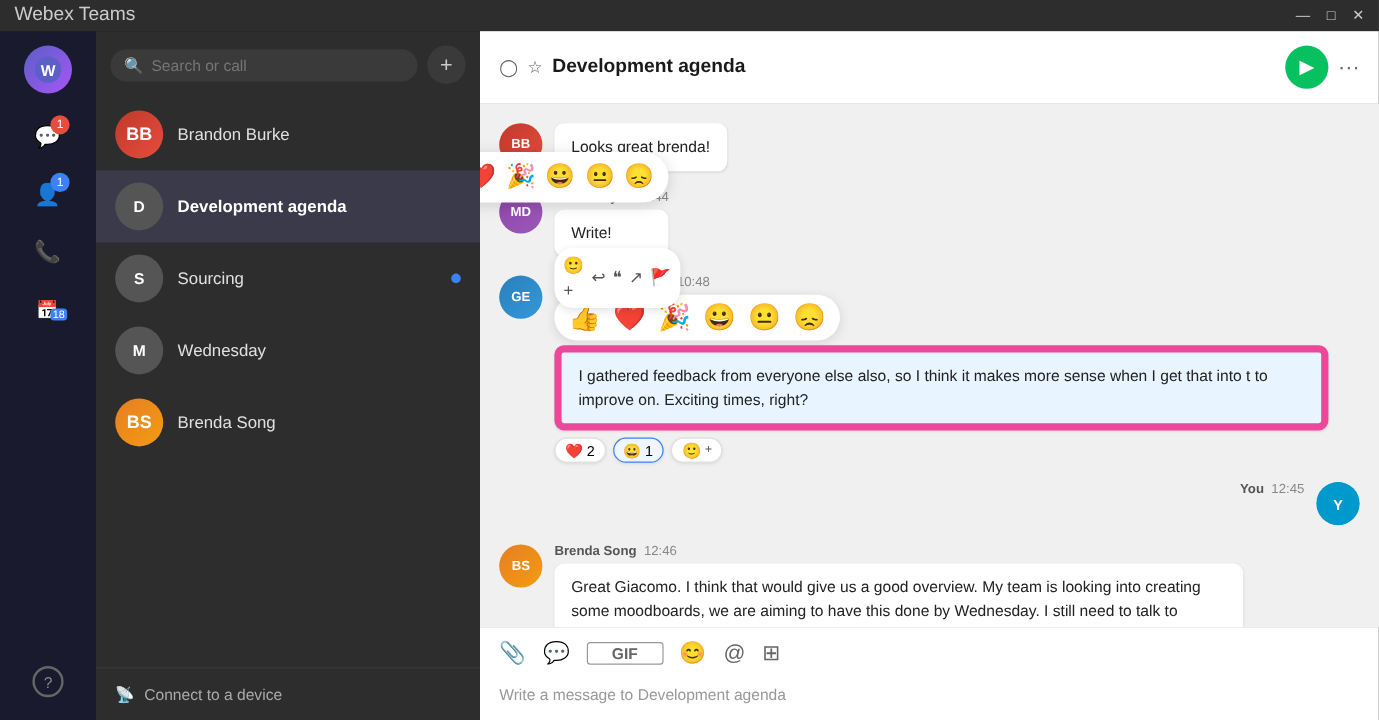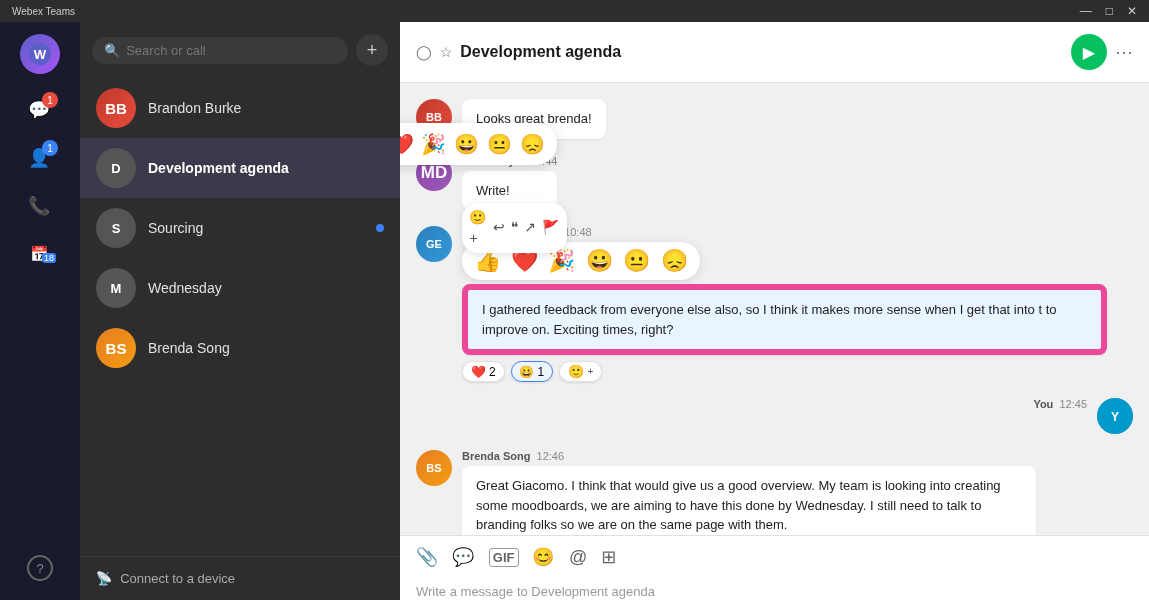--- a/index.html
+++ b/index.html
@@ -257,36 +257,36 @@
       padding: 0 16px;
     }
     .footer-toolbar {
       display: flex;
       align-items: center;
       gap: 14px;
       padding: 10px 0 6px;
     }
     .footer-icon { font-size: 18px; color: #666; cursor: pointer; }
     .message-input-area {
-      padding: 10px 0 1px;
+      padding: 10px 0 14px;
       color: #999;
       font-size: 13px;
     }
 
     
     .window-chrome {
       background: #2d2d2d;
       display: flex;
       align-items: center;
       justify-content: space-between;
       padding: 4px 12px;
       font-size: 12px;
       color: #aaa;
     }
-    .window-title { font-size: 10px; color: #ccc; }
+    .window-title { font-size: 16px; color: #ccc; }
     .window-controls { display: flex; gap: 14px; font-size: 12px; color: #ccc; }
     .win-ctrl { cursor: pointer; }
 
     .app-wrap {
       display: flex;
       flex-direction: column;
       width: 1149px;
       height: 600px;
     }
     .app-body {
@@ -416,21 +416,21 @@
         <div class="message-group">
           <div class="msg-avatar" style="background:linear-gradient(135deg,#c0392b,#e74c3c);color:white;font-size:11px;">BB</div>
           <div class="message-content">
             <div class="message-bubble">
               <span>Looks great brenda!</span>
             </div>
           </div>
         </div>
 
         <div class="message-group">
-          <div class="msg-avatar" style="background:linear-gradient(135deg,#8e44ad,#9b59b6);color:white;font-size:17px;text-align:right;">MD</div>
+          <div class="msg-avatar" style="background:linear-gradient(135deg,#8e44ad,#9b59b6);color:white;font-size:11px;text-align:right;">MD</div>
           <div class="message-content">
             <div class="message-meta">
               <strong>Maria Doyle</strong>
               &nbsp;<span>10:44</span>
             </div>
             <div class="message-bubble relative">
               
               <div class="reaction-toolbar">
 
                 <span class="reaction-emoji">❤️</span>
@@ -515,21 +515,21 @@
             </div>
           </div>
         </div>
 
       </div>
 
       <div class="chat-footer">
         <div class="footer-toolbar">
           <span class="footer-icon">📎</span>
           <span class="footer-icon">💬</span>
-          <span class="footer-icon" style="font-size:13px;font-weight:bold;color:#666;border:1px solid #999;border-radius:3px;padding:1px 3px;">GIF</span>
+          <span class="footer-icon" style="font-size:13px;font-weight:bold;color:#666;border:1px solid #999;border-radius:3px;padding:1px 20px;">GIF</span>
           <span class="footer-icon">😊</span>
           <span class="footer-icon">@</span>
           <span class="footer-icon">⊞</span>
         </div>
         <div class="message-input-area">
           <span>Write a message to Development agenda</span>
         </div>
       </div>
     </div>
   </div>

